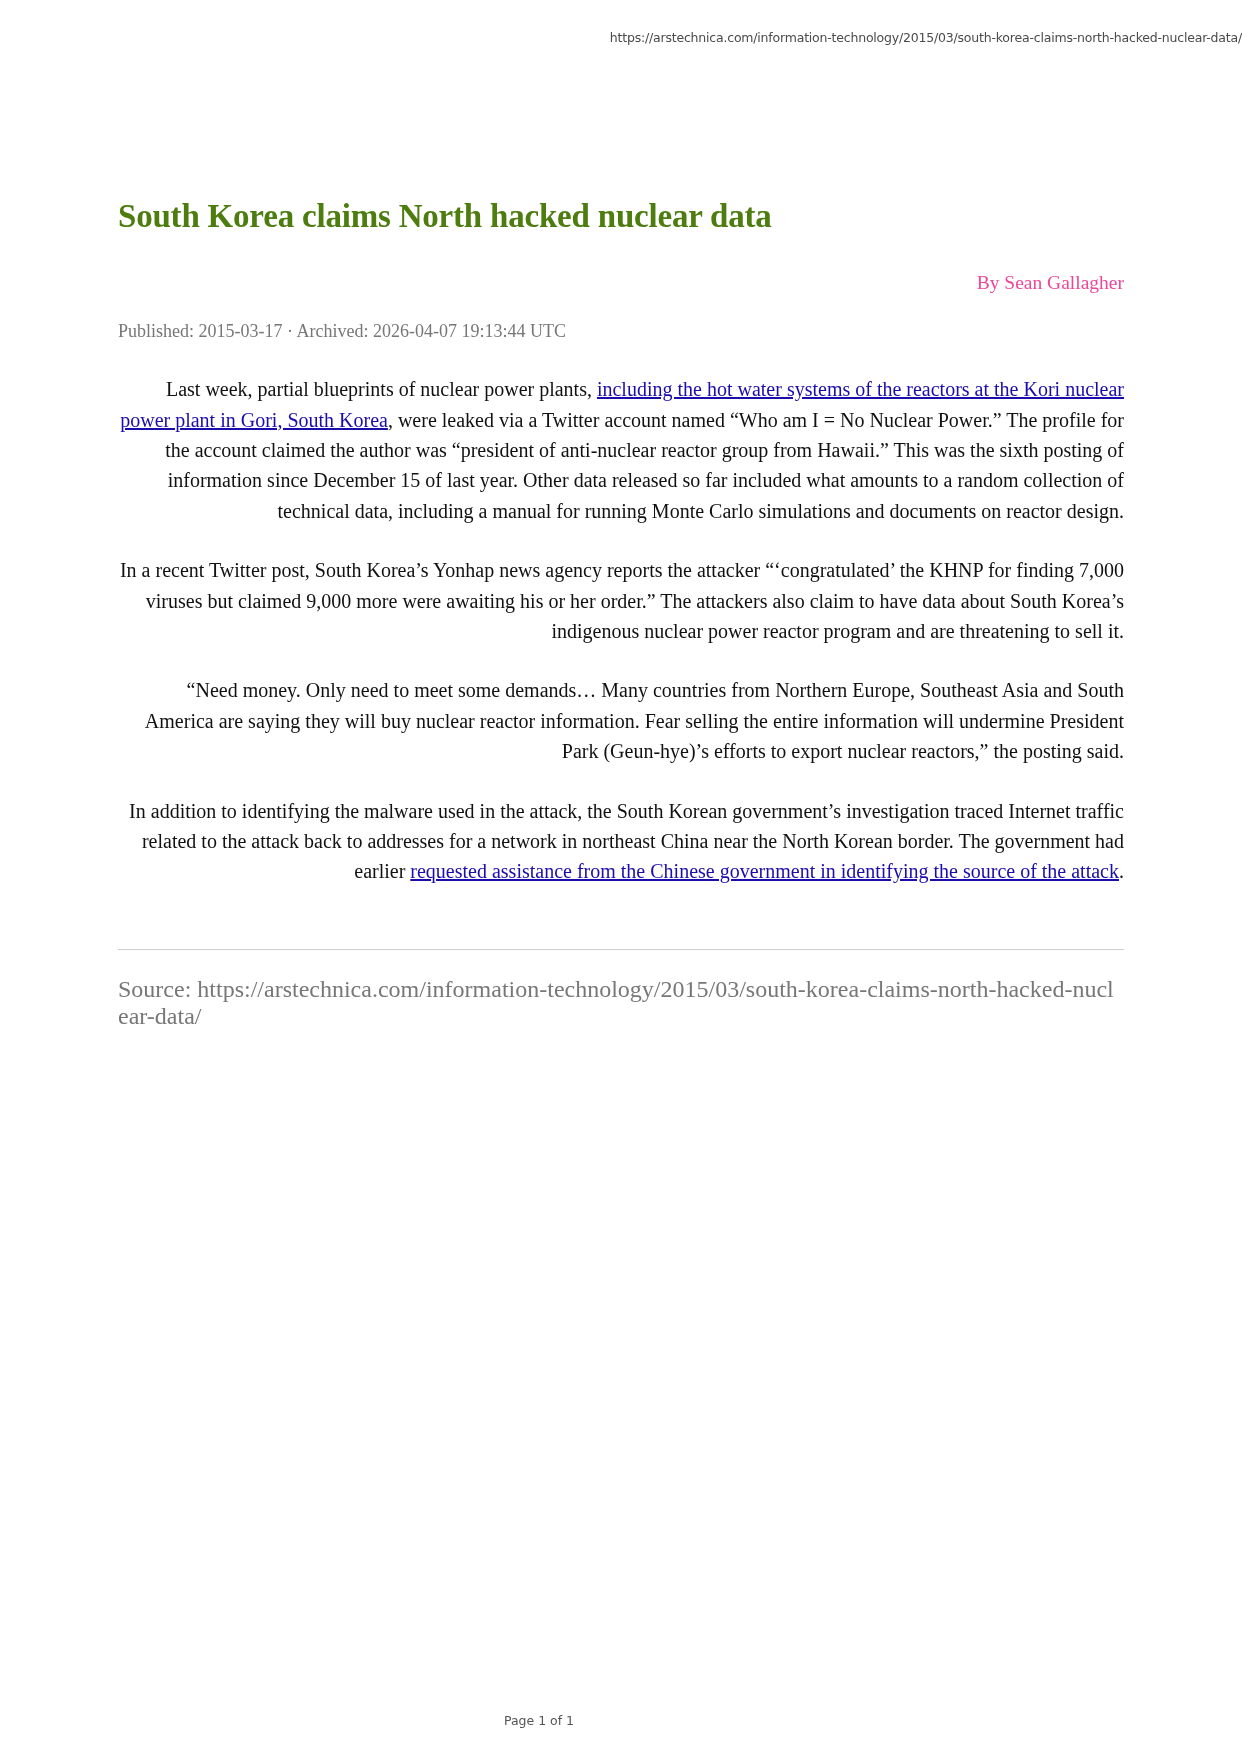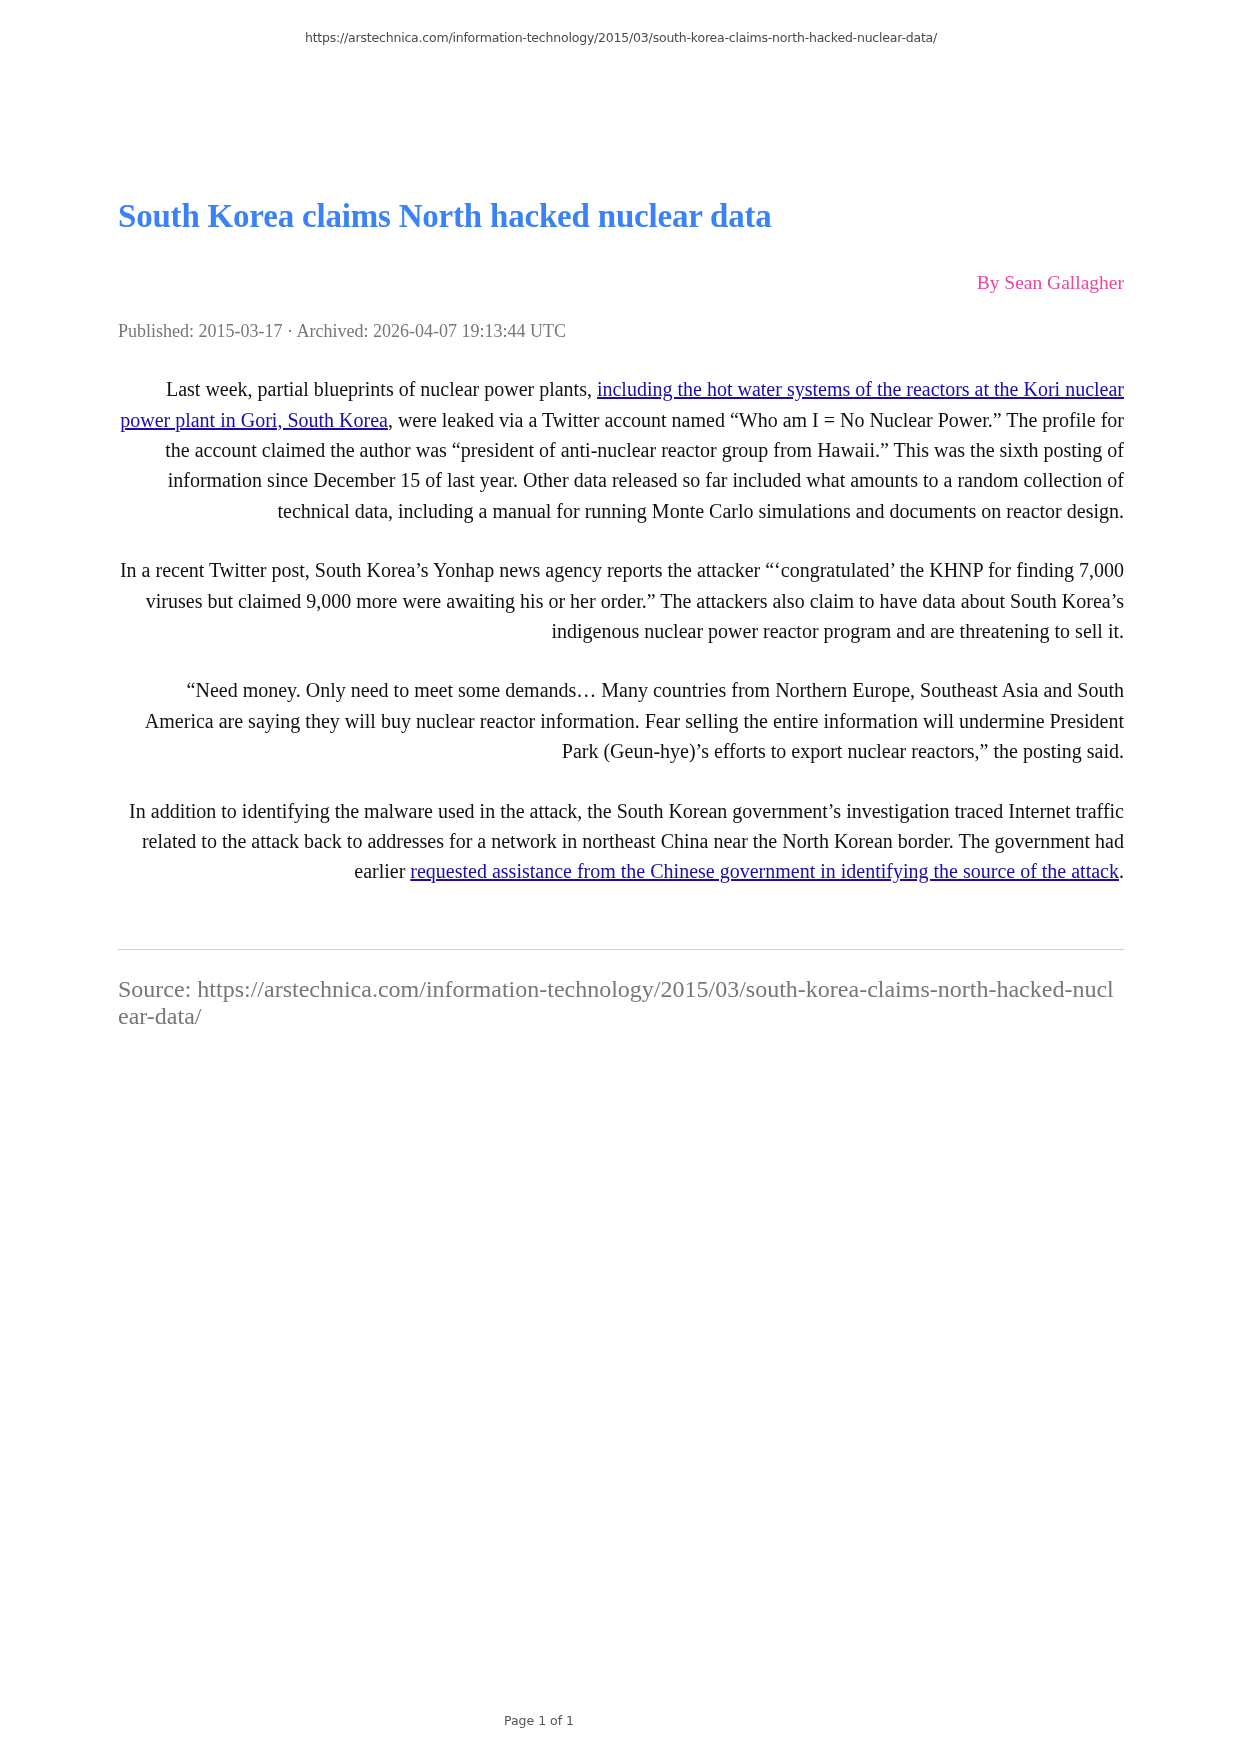--- a/index.html
+++ b/index.html
@@ -19,37 +19,37 @@
     min-height: 1756px;
     box-sizing: border-box;
     position: relative;
     background: #fff;
   }
   .header-url {
     position: absolute;
     top: 30px;
     left: 0;
     width: 1242px;
-    text-align: center;
+    text-align: right;
     font-family: "DejaVu Sans", sans-serif;
     font-size: 12.5px;
     color: #4a4a4a;
     letter-spacing: -0.2px;
   }
   .content {
     padding: 0 118px;
     padding-top: 196px;
   }
   h1.title {
     font-family: "Liberation Serif", serif;
     font-size: 33px;
     font-weight: bold;
     line-height: 1.25;
     margin: 0 0 0 0;
-    color: #3b82f6;
+    color: #4d7c0f;
     letter-spacing: -0.2px;
   }
   .byline {
     font-size: 19.5px;
     color: #ec4899;
     margin-top: 35px;
     text-align: right;
   }
   .dates {
     font-size: 18px;

